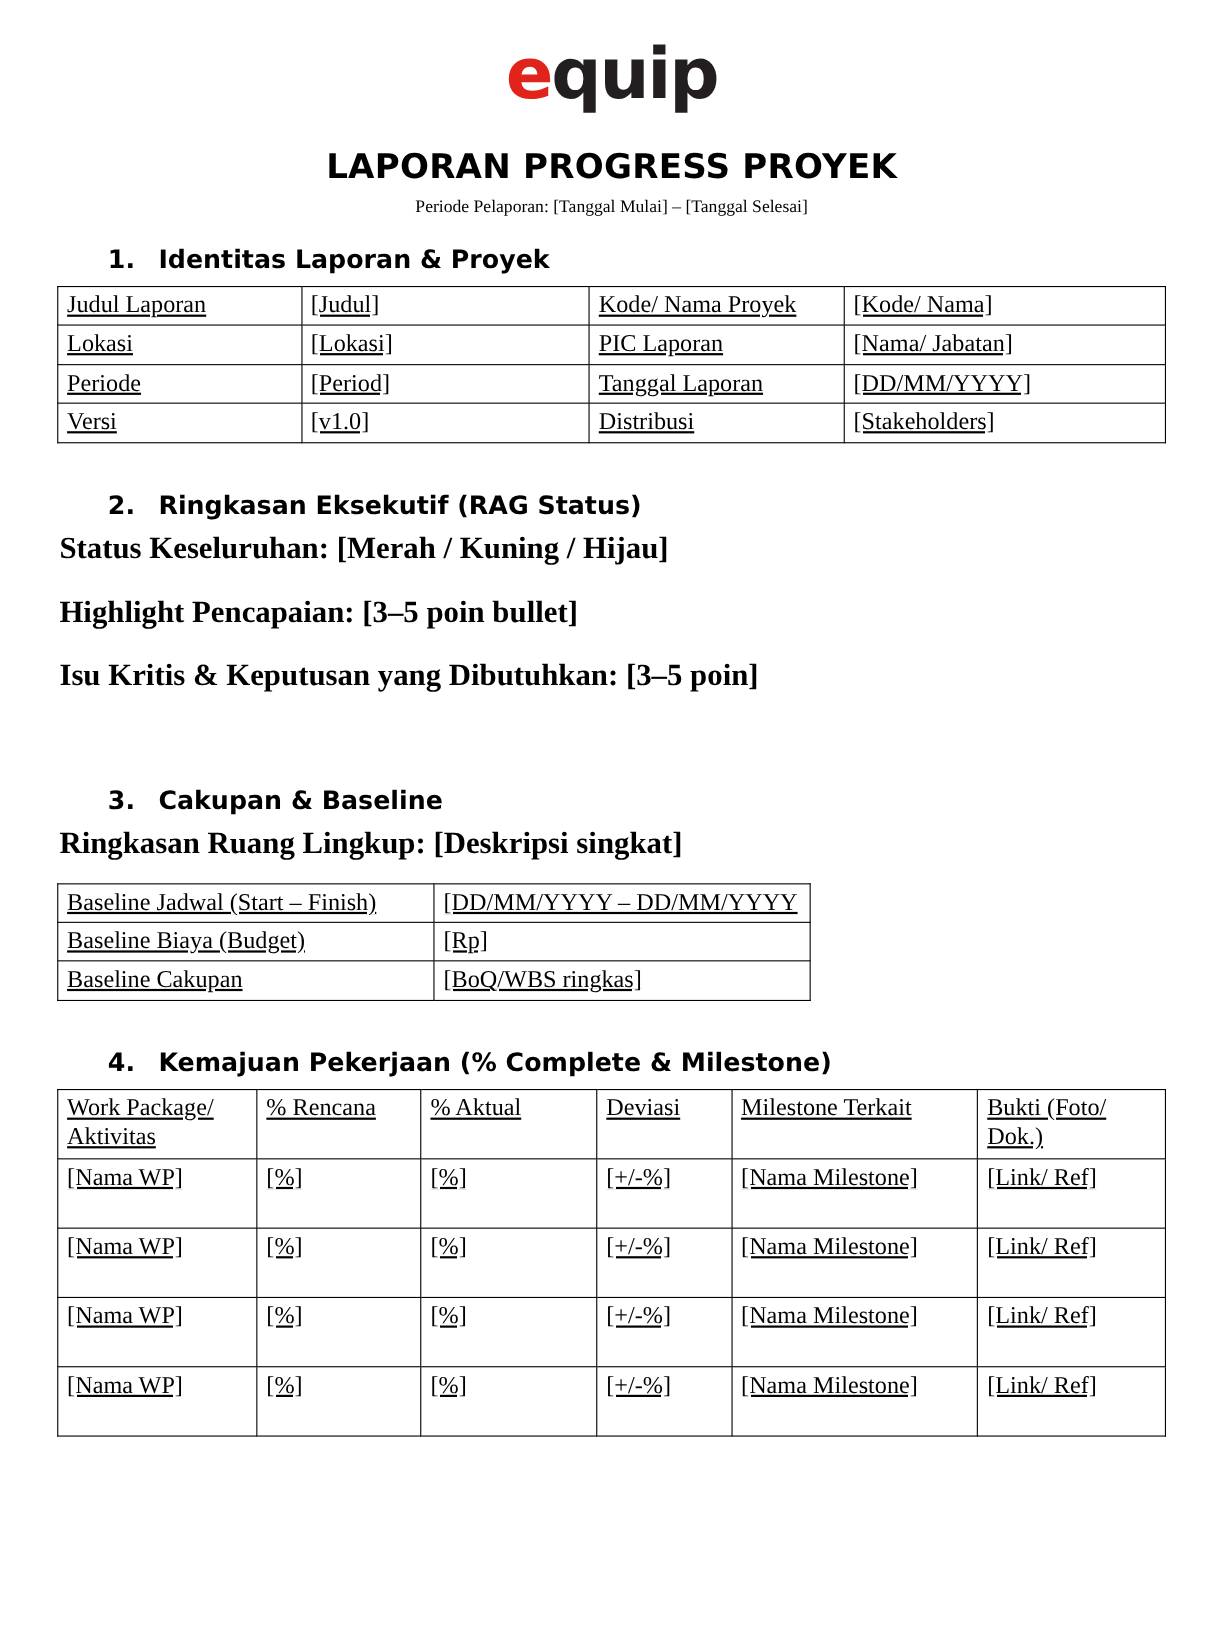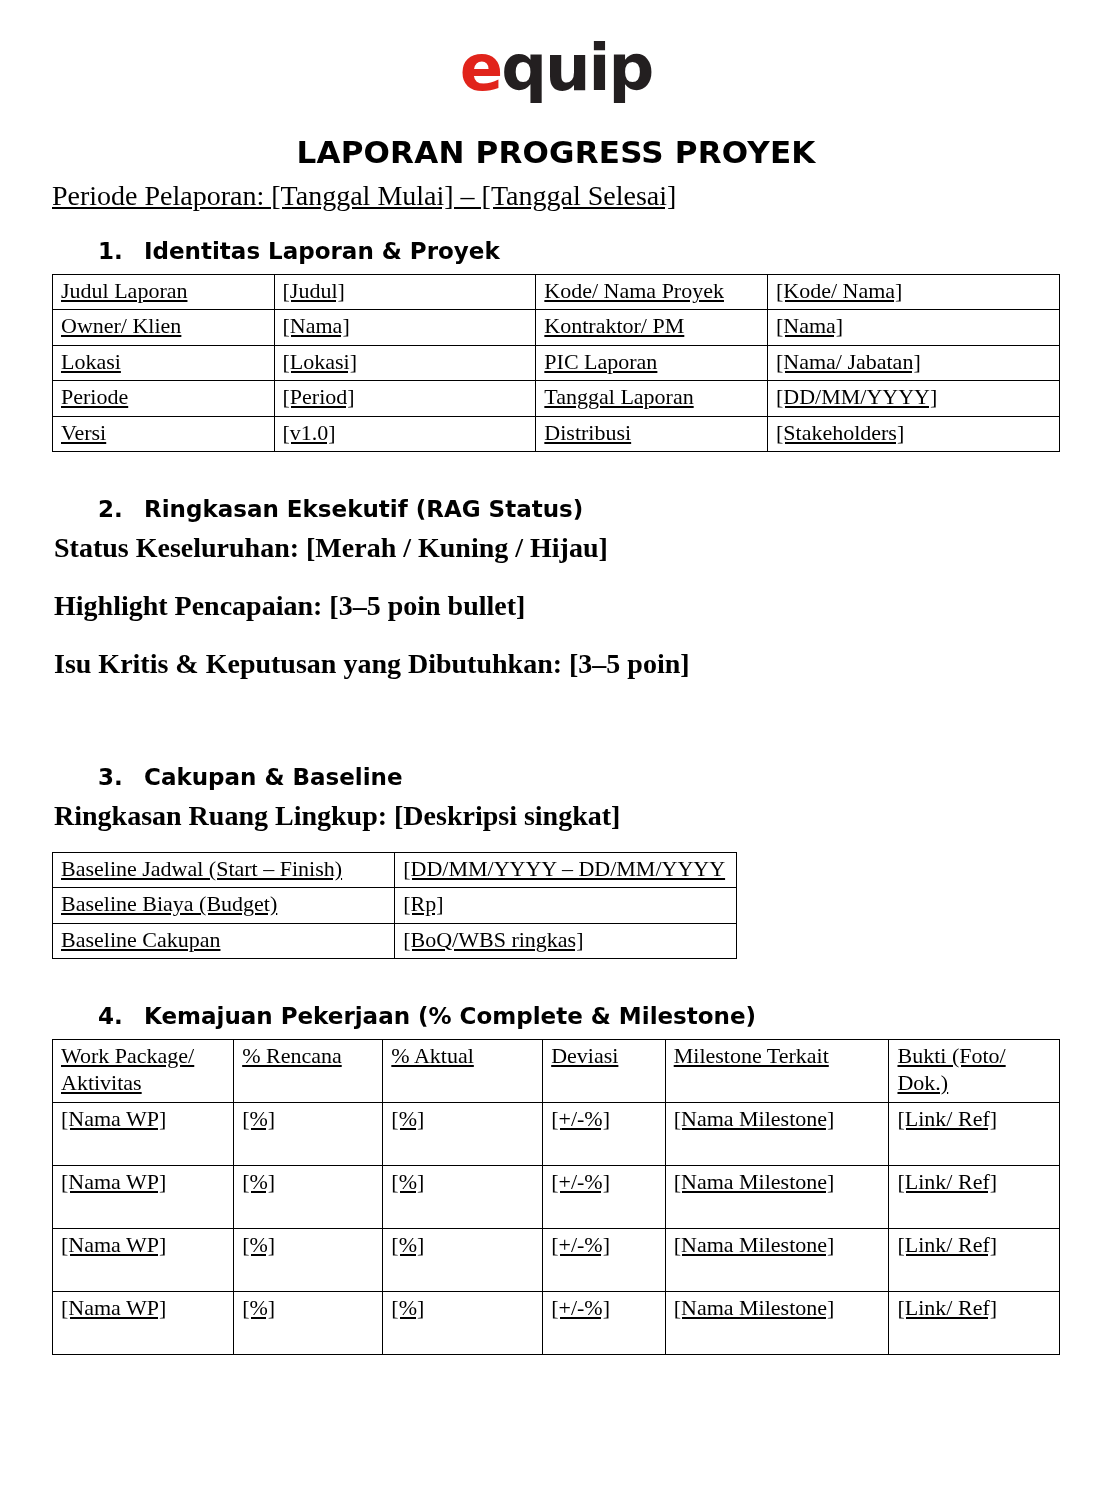--- a/index.html
+++ b/index.html
@@ -43,23 +43,23 @@
   
   .doc-title {
     text-align: center;
     font-family: "DejaVu Sans", sans-serif;
     font-weight: 700;
     font-size: 31px;
     letter-spacing: 0.2px;
     margin: 0 0 10px 0;
   }
   .doc-sub {
-    font-size: 28px;
+    text-align: center;
+    font-size: 16px;
     margin: 0 0 26px 0;
-    text-decoration: underline;
   }
 
   
   .sec-head {
     font-family: "DejaVu Sans", sans-serif;
     font-weight: 700;
     font-size: 23px;
     margin: 0 0 10px 0;
     padding-left: 46px;
     position: relative;
@@ -146,26 +146,20 @@
 
   <table class="full" id="identity-table">
     <tbody>
       <tr>
         <td class="c1">Judul Laporan</td>
         <td class="c2">[Judul]</td>
         <td class="c3">Kode/ Nama Proyek</td>
         <td class="c4">[Kode/ Nama]</td>
       </tr>
       <tr>
-        <td class="c1">Owner/ Klien</td>
-        <td class="c2">[Nama]</td>
-        <td class="c3">Kontraktor/ PM</td>
-        <td class="c4">[Nama]</td>
-      </tr>
-      <tr>
         <td class="c1">Lokasi</td>
         <td class="c2">[Lokasi]</td>
         <td class="c3">PIC Laporan</td>
         <td class="c4">[Nama/ Jabatan]</td>
       </tr>
       <tr>
         <td class="c1">Periode</td>
         <td class="c2">[Period]</td>
         <td class="c3">Tanggal Laporan</td>
         <td class="c4">[DD/MM/YYYY]</td>

